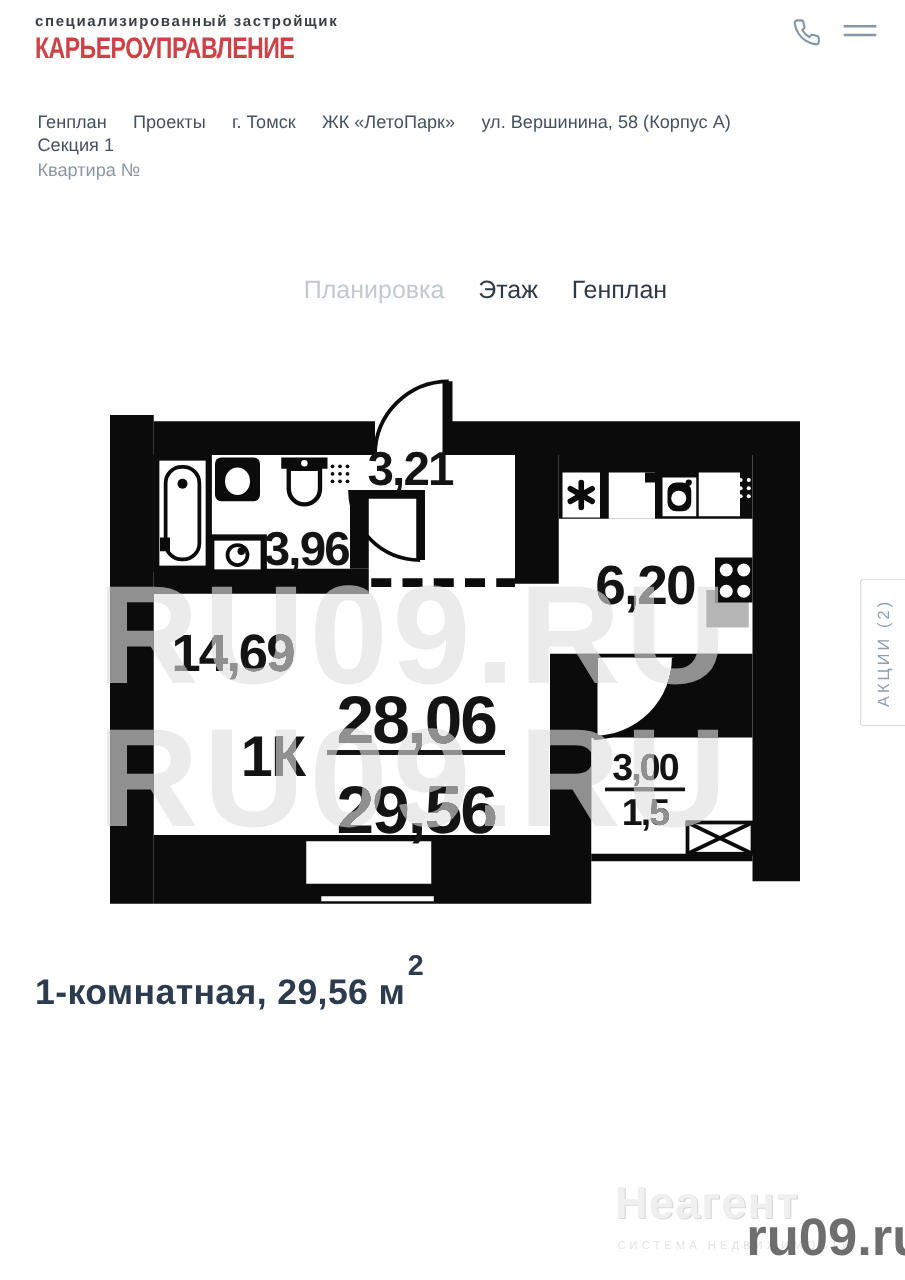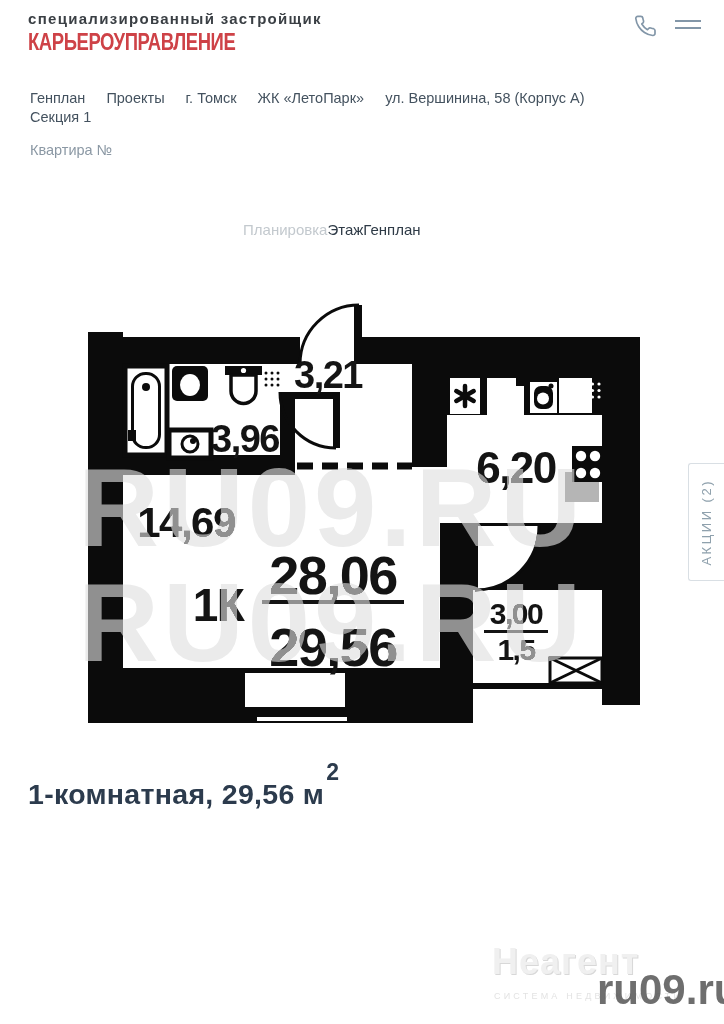--- a/index.html
+++ b/index.html
@@ -1,34 +1,34 @@
 <!DOCTYPE html>
 <html><head>
 <meta charset="utf-8">
 <style>
   * { margin:0; padding:0; box-sizing:border-box; }
   html,body { width:724px; height:1024px; background:#fff; font-family:"Liberation Sans", sans-serif; }
   body { position:relative; overflow:hidden; }
 
   
   .logo { position:absolute; left:28px; top:10px; cursor:pointer; }
-  .logo-top { font-size:15px; font-weight:bold; letter-spacing:1.3px; color:#3a3f44; white-space:nowrap; }
+  .logo-top { font-size:12px; font-weight:bold; letter-spacing:1.3px; color:#3a3f44; white-space:nowrap; }
   .logo-main { font-size:22px; font-weight:bold; color:#ce4247; letter-spacing:-.5px;
                transform:scaleX(.84) scaleY(1.08); transform-origin:left top; white-space:nowrap; margin-top:1px; }
   .phone-btn { position:absolute; left:634px; top:14px; width:24px; height:24px; cursor:pointer; }
   .burger { position:absolute; left:675px; top:20px; width:26px; height:12px; cursor:pointer; }
   .burger i { display:block; width:26px; height:2px; background:#8296a8; margin-bottom:5px; }
 
   
   .crumbs { position:absolute; left:30px; top:89px; width:650px; font-size:14.5px; color:#44525f; line-height:19px; }
   .crumbs a { color:#44525f; text-decoration:none; margin-right:17px; cursor:pointer; white-space:nowrap; display:inline-block; }
-  .crumb-current { color:#8b98a4; margin-top:14px; }
-
-  
-  .tabs { position:absolute; left:243px; top:221px; display:flex; font-size:15px; }
+  .crumb-current { color:#8b98a4; margin-top:1px; }
+
+  
+  .tabs { position:absolute; left:243px; top:221px; display:flex; gap:27px; font-size:20px; }
   .tab { cursor:pointer; color:#2e3a46; }
   .tab.active { color:#c3c9ce; }
 
   
   .plan-wrap { position:absolute; left:85px; top:280px; width:555px; height:450px; }
   .plan-label { font-weight:600; letter-spacing:-1.5px; fill:#141414; }
 
   .wm-plan { position:absolute; left:78px; width:645px; font-size:112px; font-weight:bold;
              letter-spacing:4px; white-space:nowrap; overflow:hidden; pointer-events:none; }
   .wm-dark  { color:#909090; mix-blend-mode:lighten; }

